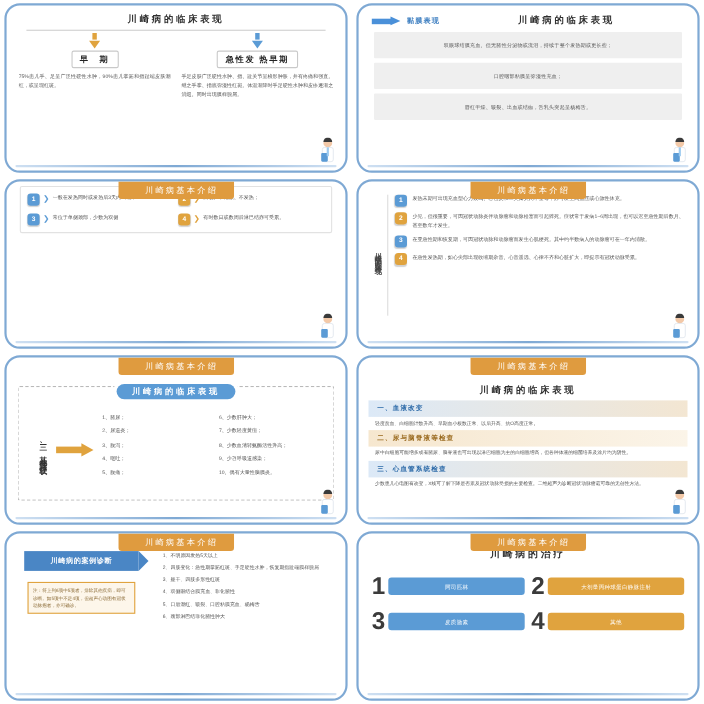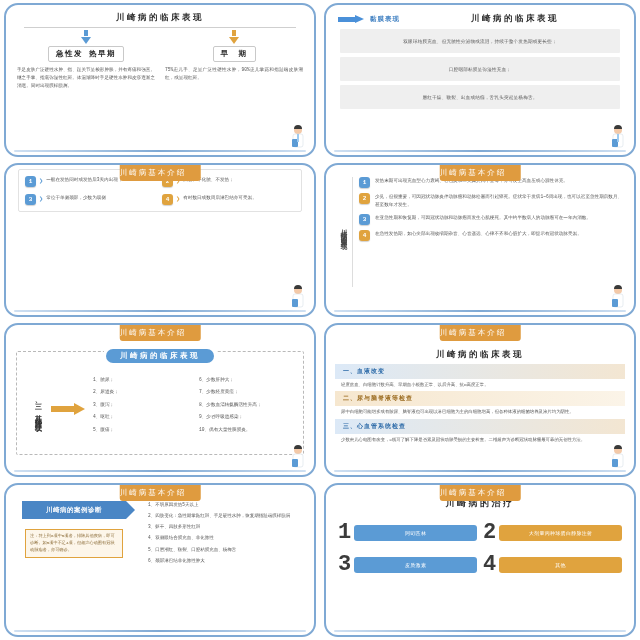--- a/index.html
+++ b/index.html
@@ -14,30 +14,30 @@
     grid-template-columns:1fr 1fr;
     grid-template-rows:repeat(4,160px);
     width:640px;height:640px;
     gap:0;
   }
   .cell{position:relative;padding:3px 4px;box-sizing:border-box;}
   .slide{
     position:relative;width:100%;height:100%;
     background:#fff;border-radius:14px;
     border:2.5px solid #7FA9D4;
-    box-sizing:border-box;overflow:hidden;font-family:Liberation Mono, monospace;
+    box-sizing:border-box;overflow:hidden;
   }
   .slide::after{
     content:"";position:absolute;left:8px;right:8px;bottom:3px;height:2px;
     background:linear-gradient(90deg,#cfe0f2,#7FA9D4,#cfe0f2);border-radius:2px;
   }
   .tab{
     position:absolute;top:0;left:50%;transform:translateX(-50%);
     background:#DF9B3F;color:#fff;font-size:7.5px;letter-spacing:2px;
-    padding:3px 14px 3px 0;border-radius:0 0 3px 3px;white-space:nowrap;
+    padding:3px 14px 3px 24px;border-radius:0 0 3px 3px;white-space:nowrap;
   }
   .ptitle{
     text-align:center;font-weight:bold;font-size:8.5px;letter-spacing:2.5px;
     color:#2f2f2f;
   }
   .ptitle-blue{
     display:inline-block;background:#5B9BD5;color:#fff;border-radius:10px;
     padding:2px 14px;font-size:7.5px;letter-spacing:2.5px;font-weight:bold;
   }
   .mascot{position:absolute;right:6px;bottom:4px;width:20px;height:26px;}
@@ -158,31 +158,31 @@
 <div class="grid">
 
   <div class="cell">
     <div class="slide s1">
       <div class="hdr">
         <div class="ptitle">川崎病的临床表现</div>
         <div class="rule"></div>
       </div>
       <div class="cols">
         <div class="col">
+          <div class="arrow-stem o"></div>
+          <div class="arrow-d o"></div>
+          <div class="chip">早　期</div>
+          <div class="body-txt">75%患儿手、足呈广泛性硬性水肿，90%患儿掌跖和指趾端皮肤潮红，或呈现红斑。</div>
+        </div>
+        <div class="col">
           <div class="arrow-stem"></div>
           <div class="arrow-d"></div>
           <div class="chip">急性发
 热早期</div>
           <div class="body-txt">手足皮肤广泛硬性水肿、指、趾关节呈梭形肿胀，并有疼痛和强直。继之手掌、指底弥漫性红斑。体温渐降时手足硬性水肿和皮疹逐渐之消退。同时出现膜样脱屑。</div>
-        </div>
-        <div class="col">
-          <div class="arrow-stem o"></div>
-          <div class="arrow-d o"></div>
-          <div class="chip">早　期</div>
-          <div class="body-txt">75%患儿手、足呈广泛性硬性水肿，90%患儿掌跖和指趾端皮肤潮红，或呈现红斑。</div>
         </div>
       </div>
       <svg class="mascot" viewBox="0 0 20 26">
         <circle cx="10" cy="5" r="4" fill="#F3C9A8"></circle>
           <path d="M6 4a4 4 0 018 0z" fill="#3A3A3A"></path>
         <rect x="5" y="9" width="10" height="13" rx="2" fill="#fff" stroke="#cfd8e3" stroke-width=".5"></rect>
         <rect x="4" y="14" width="6" height="8" rx="1" fill="#5B9BD5"></rect>
         <rect x="9" y="9" width="2" height="8" fill="#9ecbf0"></rect>
       </svg>
     </div>

